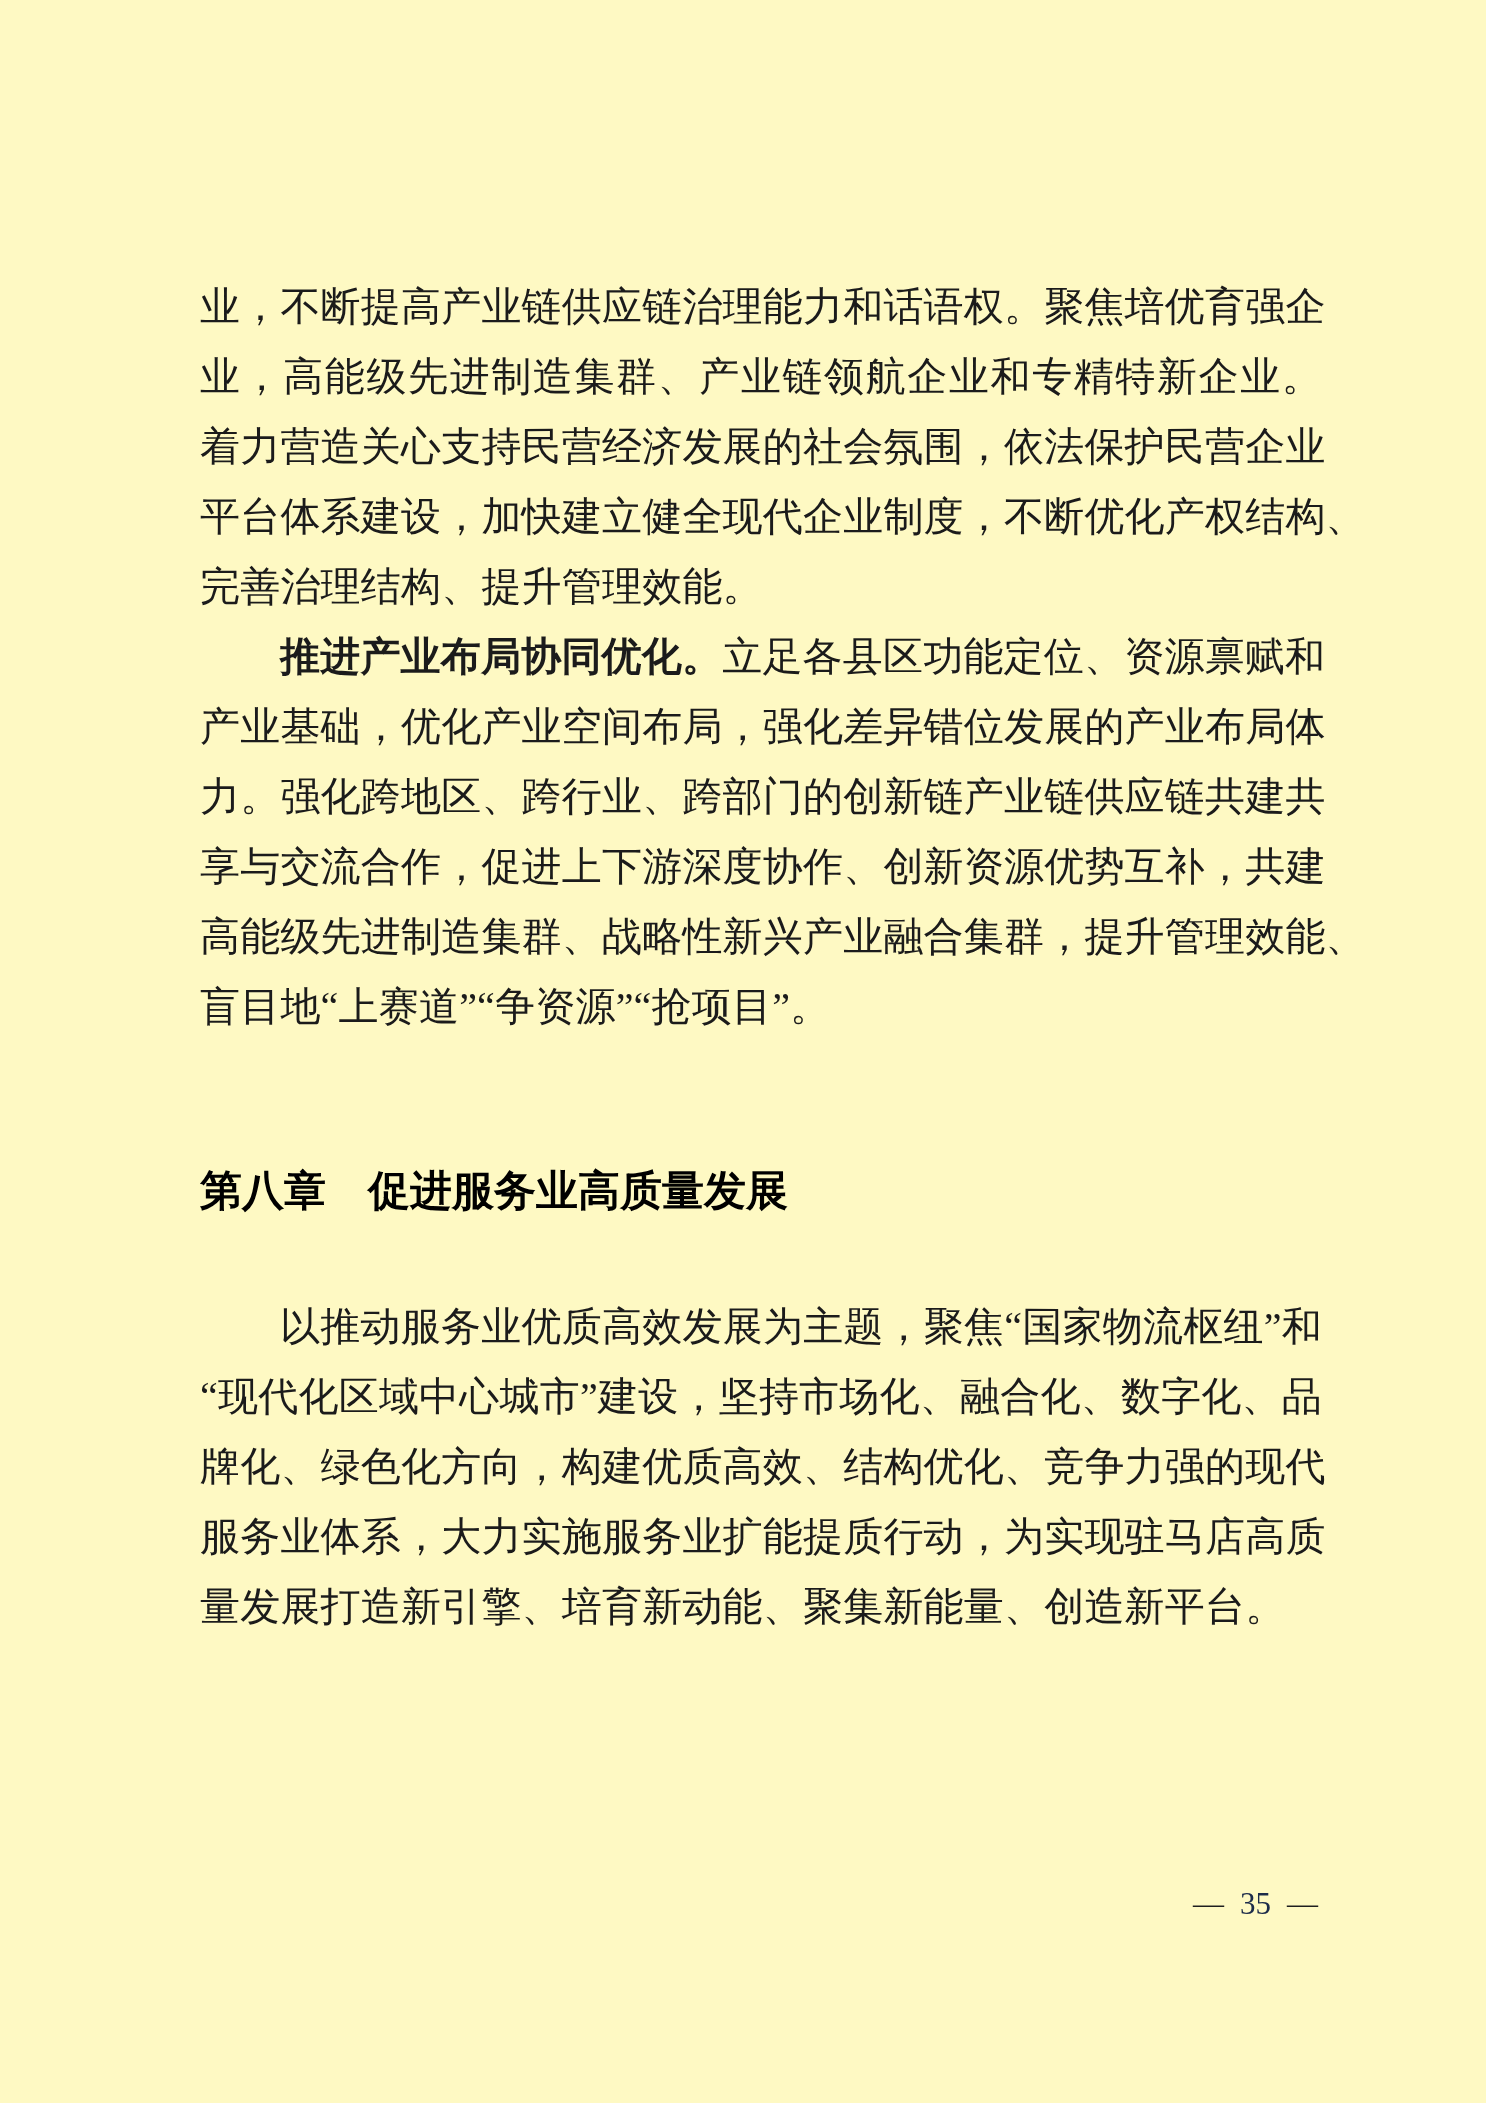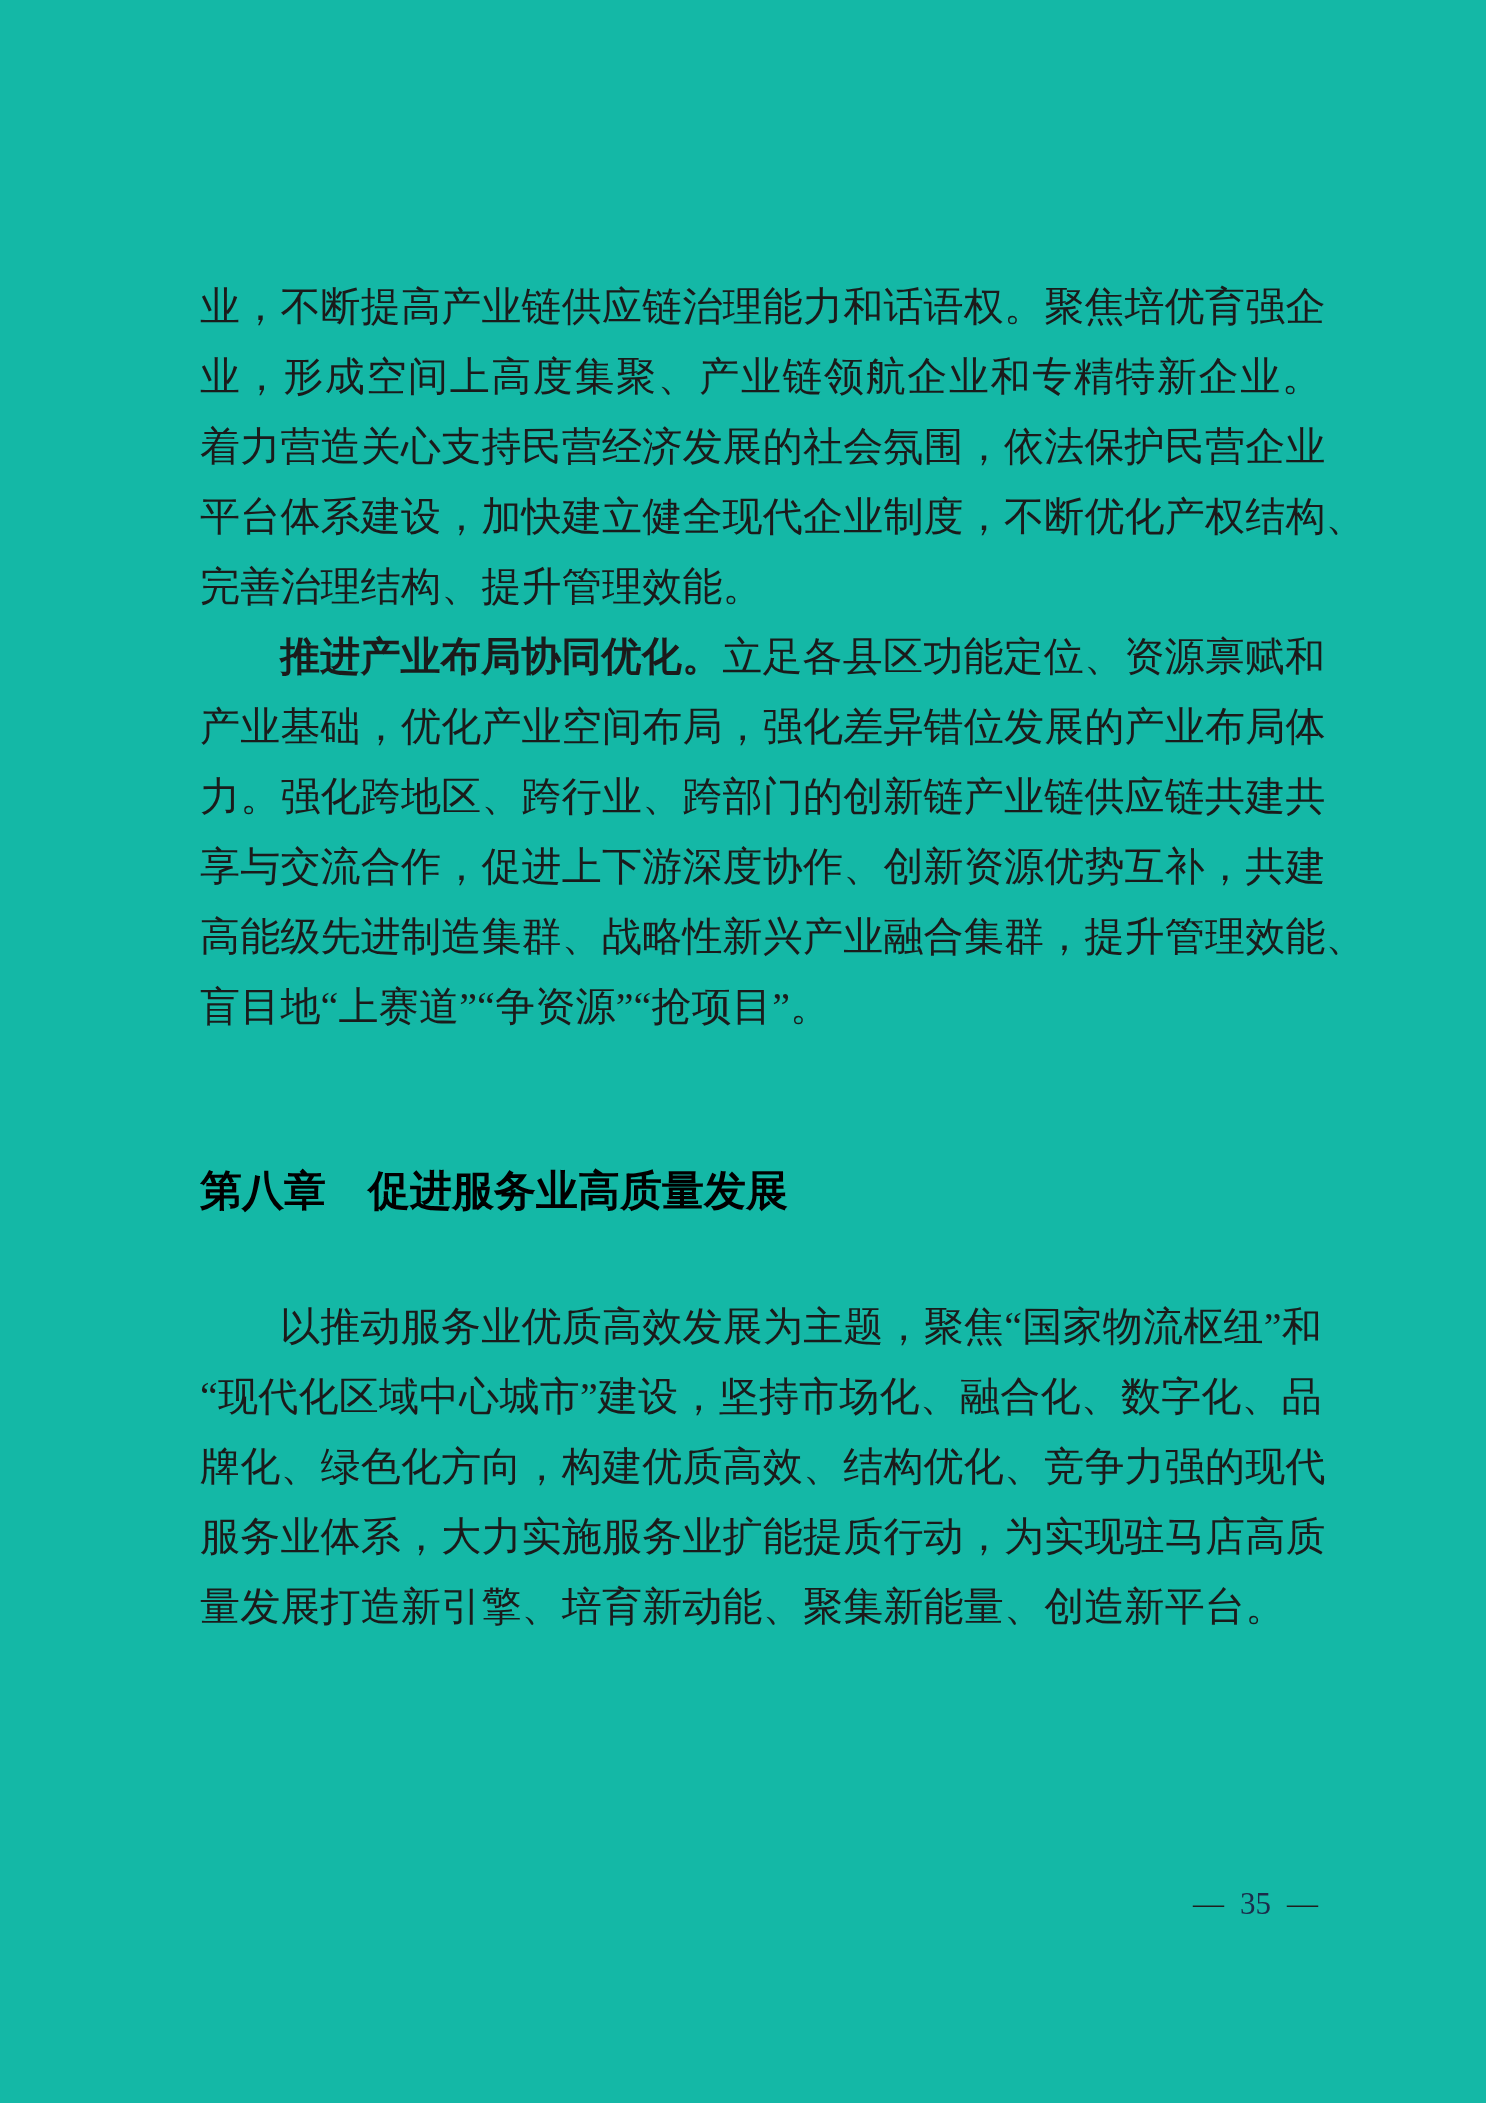--- a/index.html
+++ b/index.html
@@ -4,21 +4,21 @@
 <style>
   html, body {
     margin: 0;
     padding: 0;
     background: #ffffff;
   }
   .page {
     position: relative;
     width: 1486px;
     height: 2103px;
-    background: #14b8a6;
+    background: #fef9c3;
     overflow: hidden;
     font-family: "Liberation Serif", "DejaVu Serif", serif;
     color: #1b1b1b;
   }
   .content {
     position: absolute;
     top: 272px;
     left: 200px;
     width: 1122px;
   }
@@ -77,21 +77,21 @@
   }
 </style>
 </head>
 <body>
 
 <div class="page">
   <div class="content">
 
     <div class="para lines">
         <div class="line">业，不断提高产业链供应链治理能力和话语权。聚焦培优育强企</div>
-        <div class="line">业，形成空间上高度集聚、产业链领航企业和专精特新企业。</div>
+        <div class="line">业，高能级先进制造集群、产业链领航企业和专精特新企业。</div>
         <div class="line">着力营造关心支持民营经济发展的社会氛围，依法保护民营企业</div>
         <div class="line">平台体系建设，加快建立健全现代企业制度，不断优化产权结构、</div>
         <div class="line">完善治理结构、提升管理效能。</div>
       </div>
 
     <div class="para">
       <div class="line firstline">
         <span class="lead">推进产业布局协同优化。</span><span>立足各县区功能定位、资源禀赋和</span>
       </div>
       <div class="lines">

